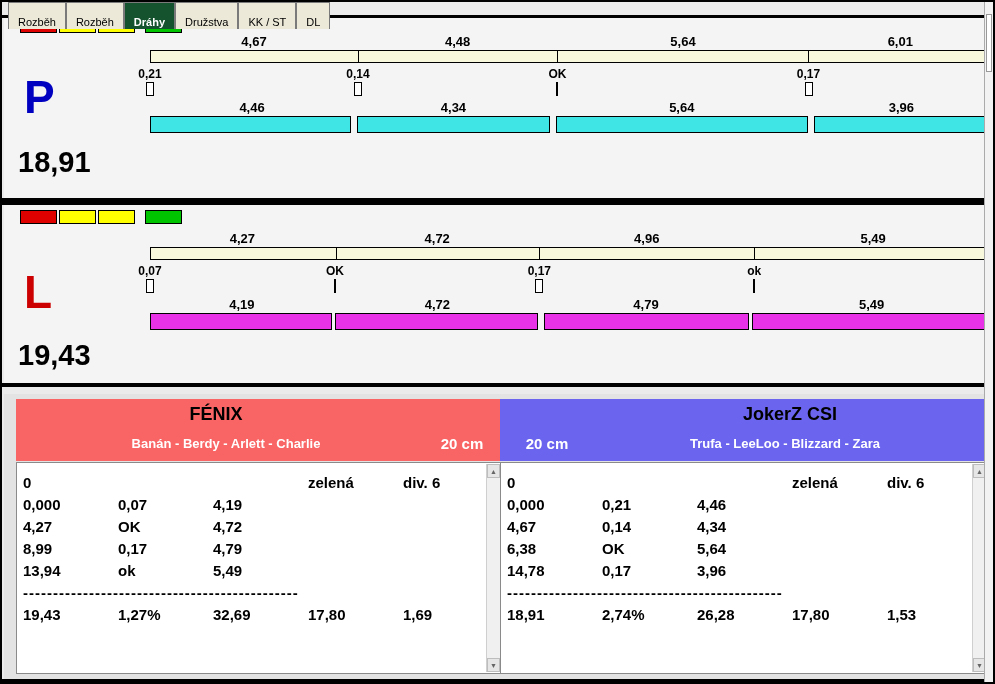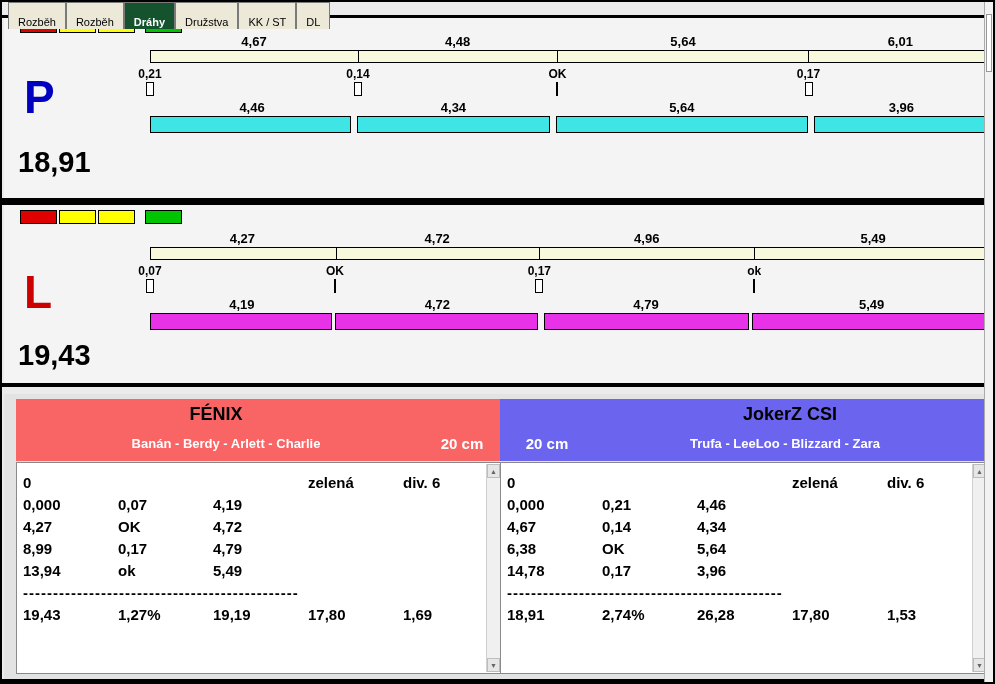--- a/index.html
+++ b/index.html
@@ -221,21 +221,21 @@
         <span class="c2">0,17</span>
         <span class="c3">4,79</span>
         <span class="c1">13,94</span>
         <span class="c2">ok</span>
         <span class="c3">5,49</span>
 
         <span class="dashes">----------------------------------------------</span>
 
         <span class="c1">19,43</span>
         <span class="c2">1,27%</span>
-        <span class="c3">19,19</span>
+        <span class="c3">32,69</span>
         <span class="c4">17,80</span>
         <span class="c5">1,69</span>
       </div>
       <div class="tscroll">
         <div class="sarrow">▲</div>
         <div class="sarrow">▼</div>
       </div>
     </div>
 
     <div class="tbl tbl-right">

